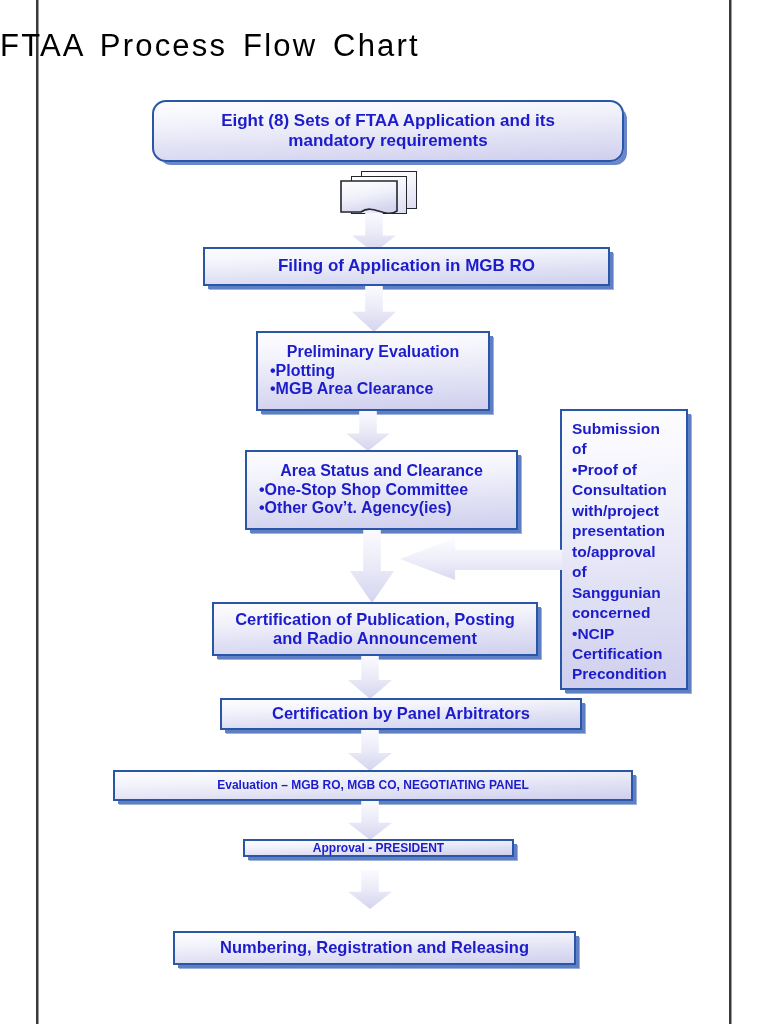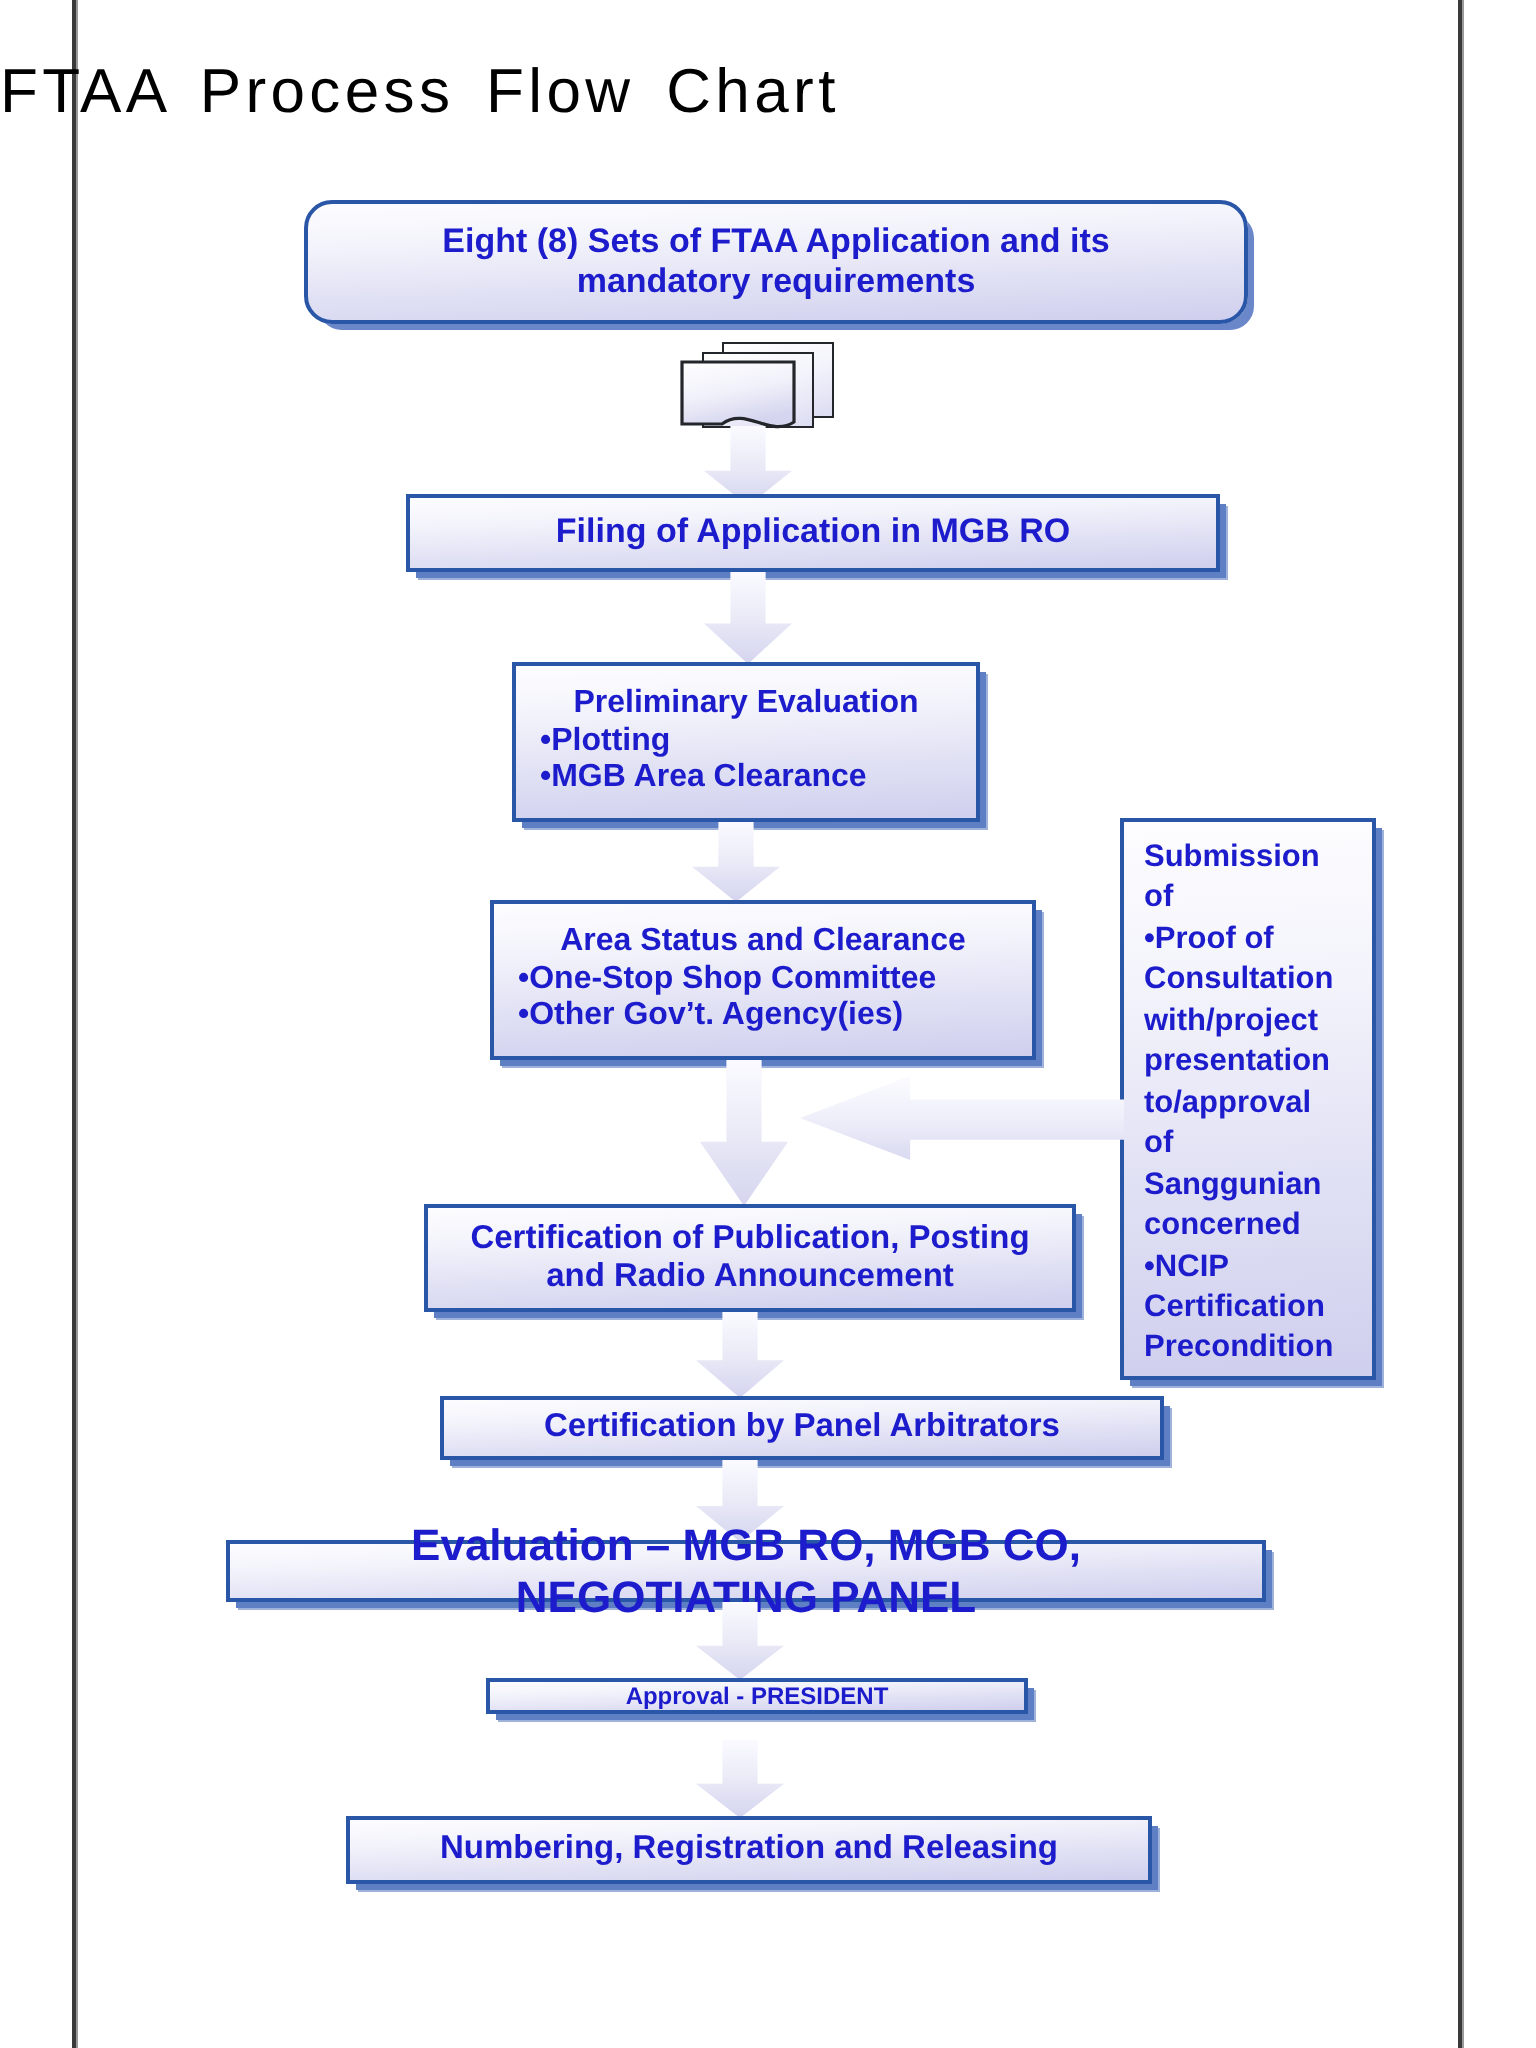--- a/index.html
+++ b/index.html
@@ -41,23 +41,23 @@
   .node .center{text-align:center;}
   .node .bullets{text-align:left;}
 
   
   .n-apply{left:152px;top:100px;width:472px;height:62px;font-size:17px;padding:0 28px;}
   .n-filing{left:175px;top:247px;width:407px;height:39px;font-size:17px;padding:0 16px;margin-left:28px;}
   .n-prelim{left:256px;top:331px;width:234px;height:80px;font-size:16px;padding:4px 12px;}
   .n-area{left:245px;top:450px;width:273px;height:80px;font-size:16px;padding:4px 12px;}
   .n-cert-pub{left:212px;top:602px;width:326px;height:54px;font-size:16.5px;padding:0 14px;}
   .n-cert-panel{left:220px;top:698px;width:362px;height:32px;font-size:16.5px;padding:0 12px;}
-  .n-eval{left:113px;top:770px;width:520px;height:31px;font-size:22px;padding:0 28px;}
+  .n-eval{left:113px;top:770px;width:520px;height:31px;font-size:12px;padding:0 28px;}
   .n-approval{left:243px;top:839px;width:271px;height:18px;font-size:12px;padding:0 12px;}
-  .n-numbering{left:173px;top:908px;width:403px;height:34px;font-size:16.5px;padding:0 12px;}
+  .n-numbering{left:173px;top:931px;width:403px;height:34px;font-size:16.5px;padding:0 12px;}
 
   .n-submission{
     left:560px;top:409px;width:128px;height:281px;
     font-size:15.5px;padding:8px 6px 8px 10px;
     justify-content:space-between;
   }
   .n-submission .ln{line-height:1.32;text-align:left;}
 
   
   #doc-stack{position:absolute;left:339px;top:171px;width:78px;height:48px;}

